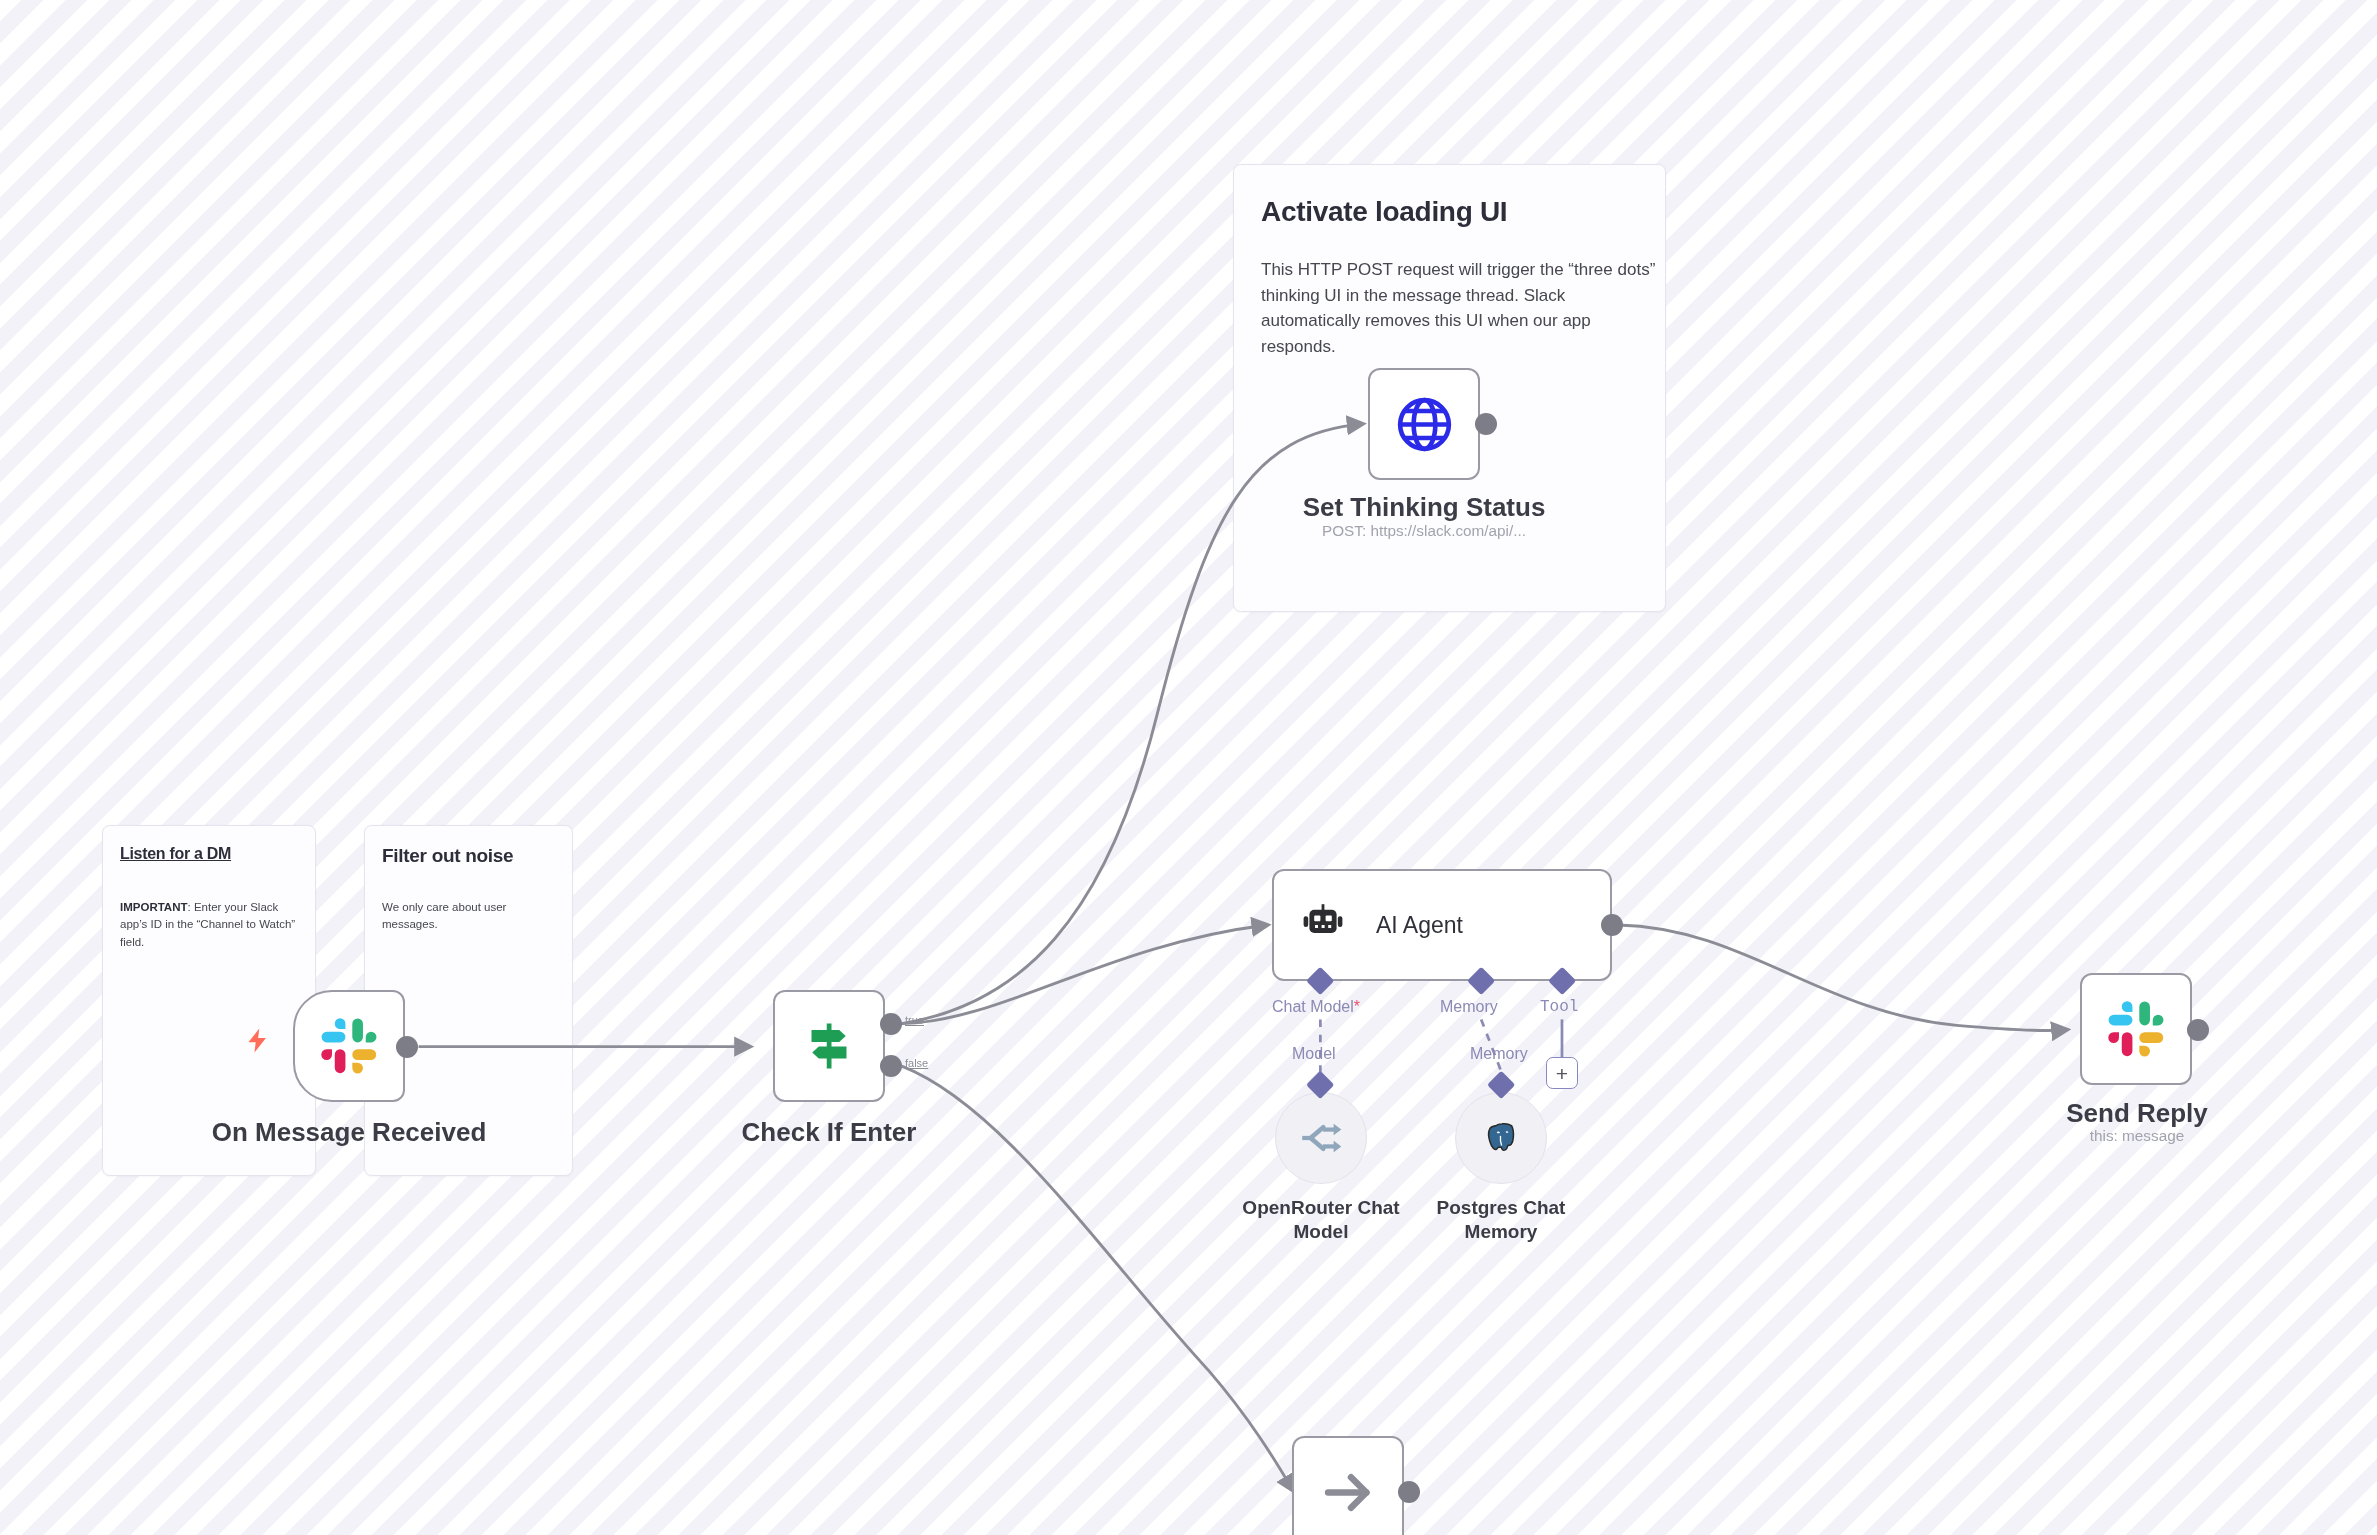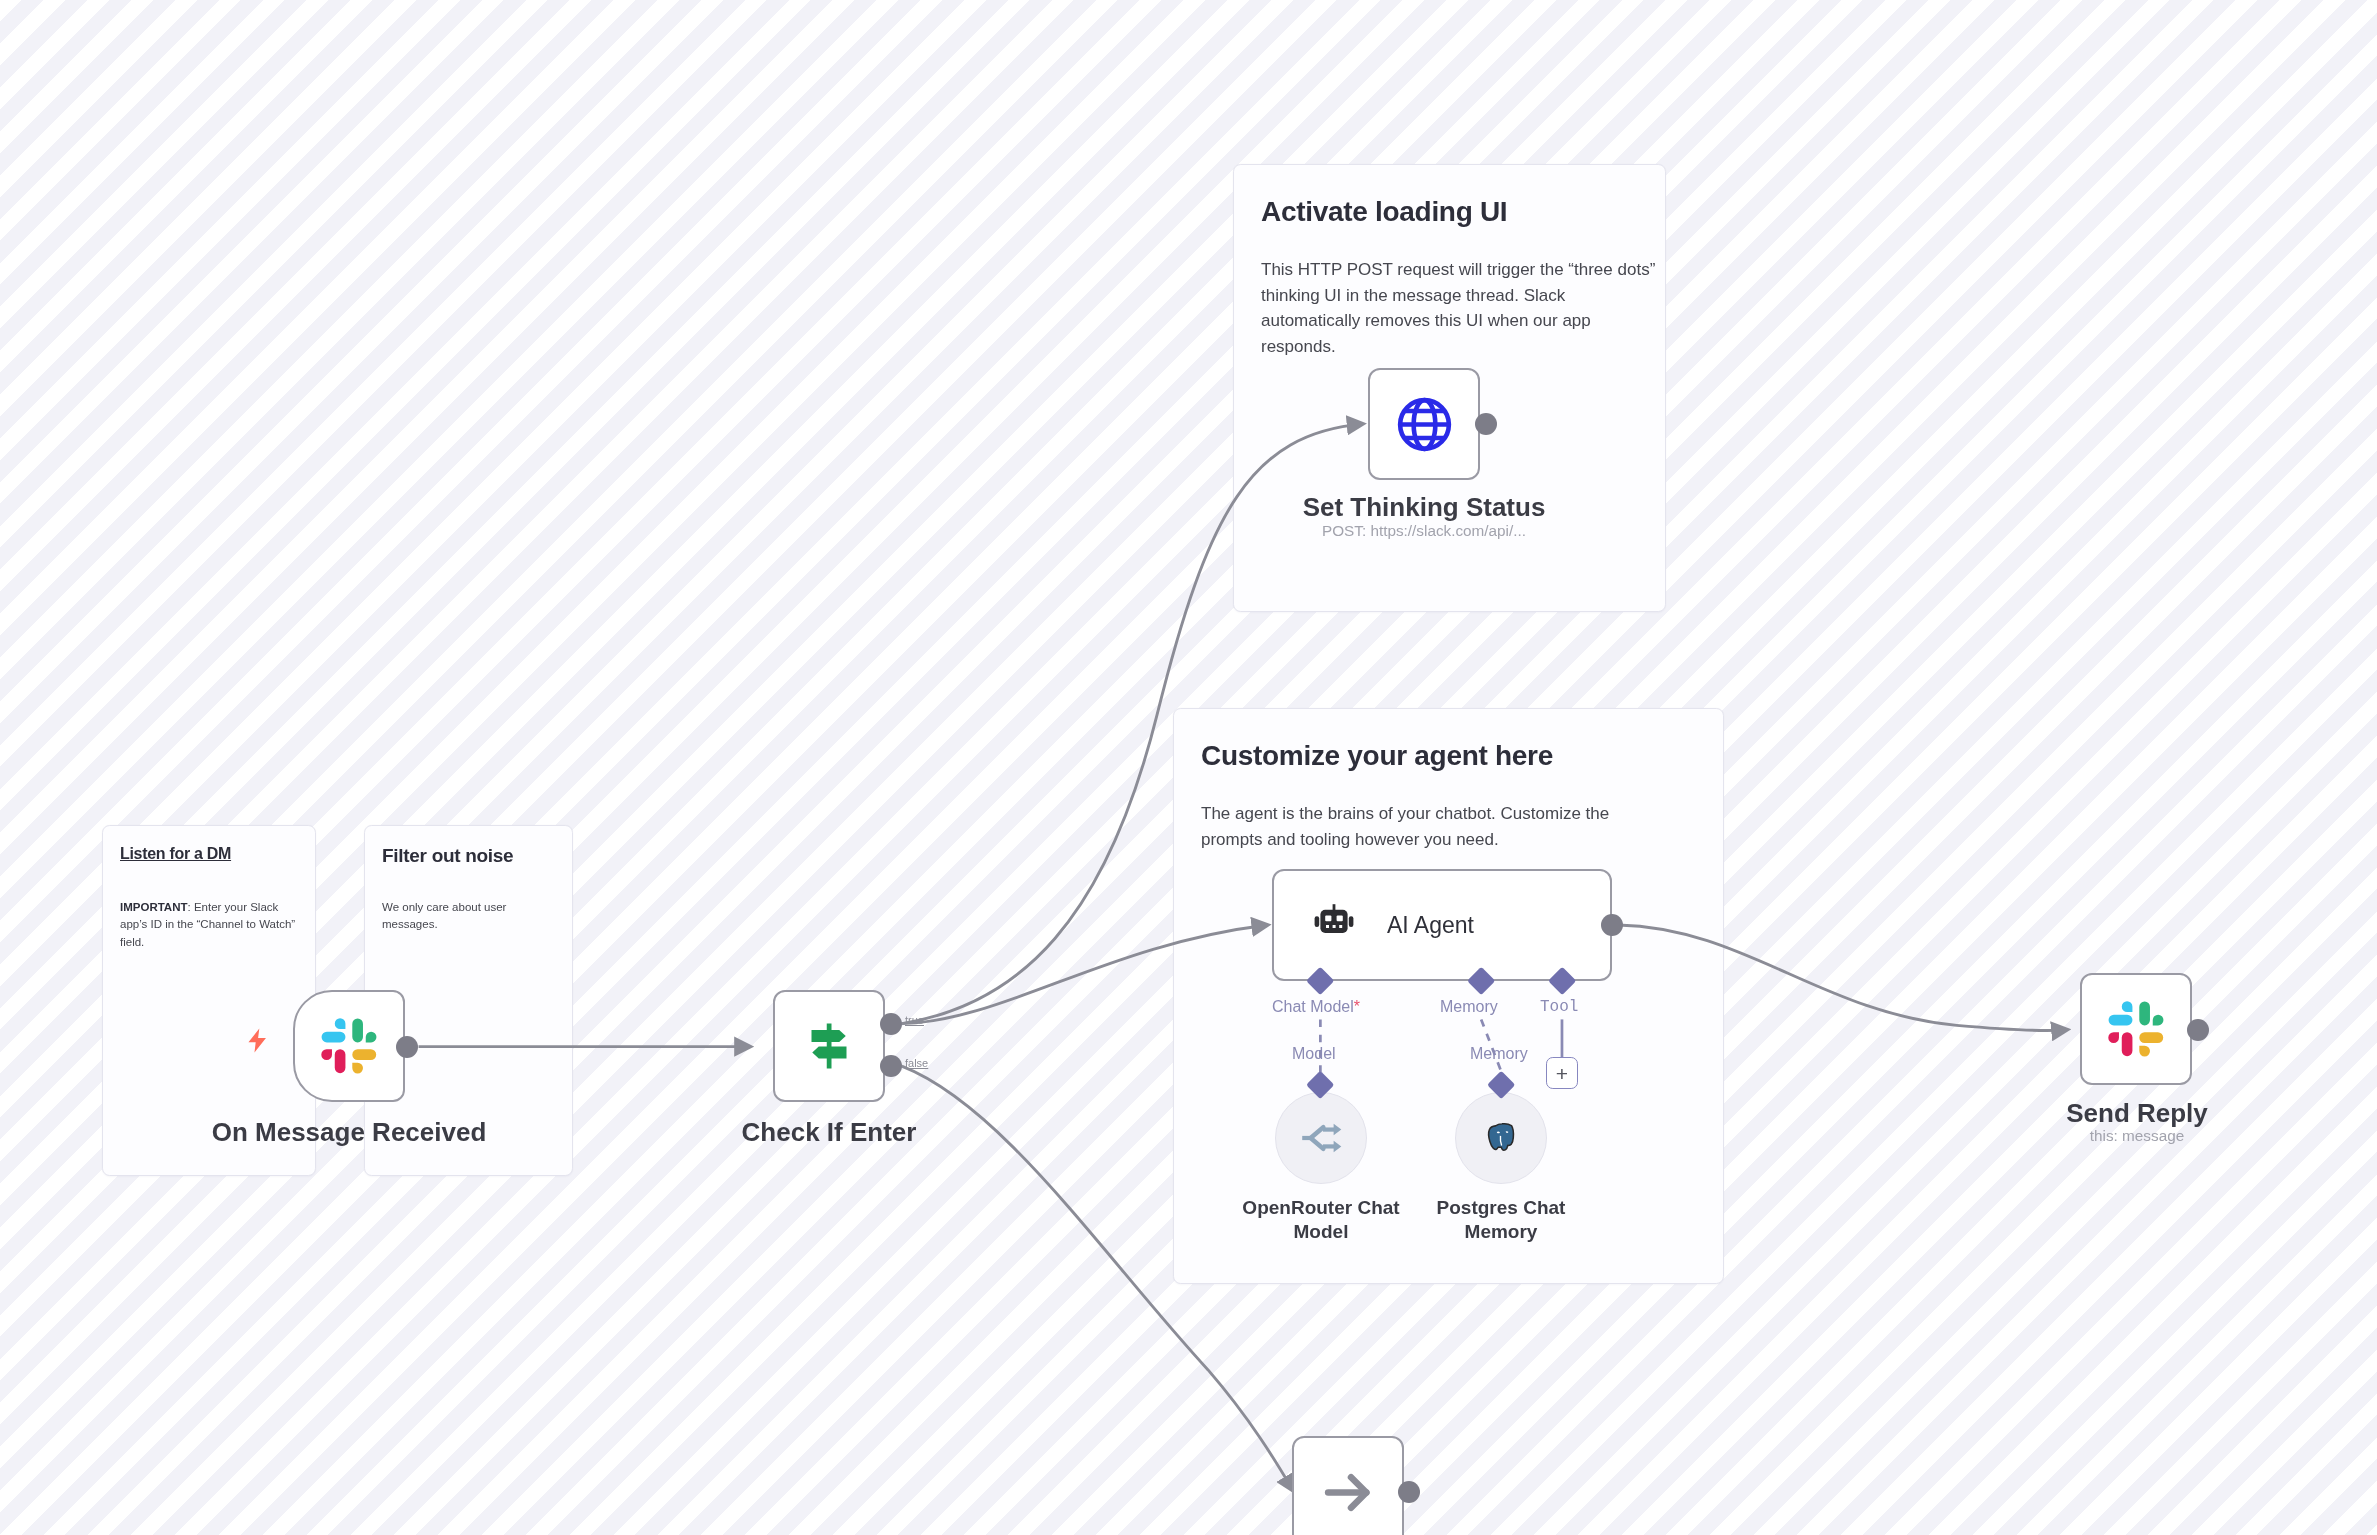--- a/index.html
+++ b/index.html
@@ -58,21 +58,21 @@
     z-index: 5;
     display: flex;
     align-items: center;
     justify-content: center;
   }
   .node.sq { width: 112px; height: 112px; border-radius: 12px; }
   .node.trigger { width: 112px; height: 112px; border-radius: 12px 39px 39px 12px; }
   .node.trigger { border-radius: 39px 12px 12px 39px; }
   .node.wide {
     width: 340px; height: 112px; border-radius: 12px;
-    justify-content: flex-start; padding-left: 36px; gap: 29px;
+    justify-content: flex-start; padding-left: 25px; gap: 29px;
   }
   .node-label {
     position: absolute;
     left: 50%;
     transform: translateX(-50%);
     white-space: nowrap;
     text-align: right;
     font-size: 26px;
     font-weight: 700;
     color: #3b3c45;
@@ -180,24 +180,20 @@
   <div class="sticky" style="left:364px; top:825px; width:209px; height:351px;">
     <div class="sticky-title" style="position:absolute; left:17px; top:19px; width:179px; font-size:19px;">Filter out noise</div>
     <div class="sticky-body" style="position:absolute; left:17px; top:73px; width:183px; font-size:11.5px;">We only care about user messages.</div>
   </div>
 
   <div class="sticky" style="left:1233px; top:164px; width:433px; height:448px;">
     <div class="sticky-title" style="position:absolute; left:27px; top:31px; width:391px;">Activate loading UI</div>
     <div class="sticky-body" style="position:absolute; left:27px; top:92px; width:396px;">This HTTP POST request will trigger the “three dots” thinking UI in the message thread. Slack automatically removes this UI when our app responds.</div>
   </div>
 
-  <div class="sticky" style="left:1173px; top:708px; width:551px; height:576px;">
-    <div class="sticky-title" style="position:absolute; left:27px; top:31px; width:485px;">Customize your agent here</div>
-    <div class="sticky-body" style="position:absolute; left:27px; top:92px; width:464px;">The agent is the brains of your chatbot. Customize the prompts and tooling however you need.</div>
-  </div>
 
   <svg id="edges" viewBox="0 0 2794 1805">
     <defs>
       <marker id="arrowhead" markerWidth="7" markerHeight="7" refX="5.6" refY="3.5" orient="auto">
         <polygon points="0 0, 7 3.5, 0 7" fill="#8b8c96"></polygon>
       </marker>
     </defs>
 
     <path d="M 492 1230 L 882 1230" stroke="#8b8c96" stroke-width="3.4" fill="none" marker-end="url(#arrowhead)"></path>
 

